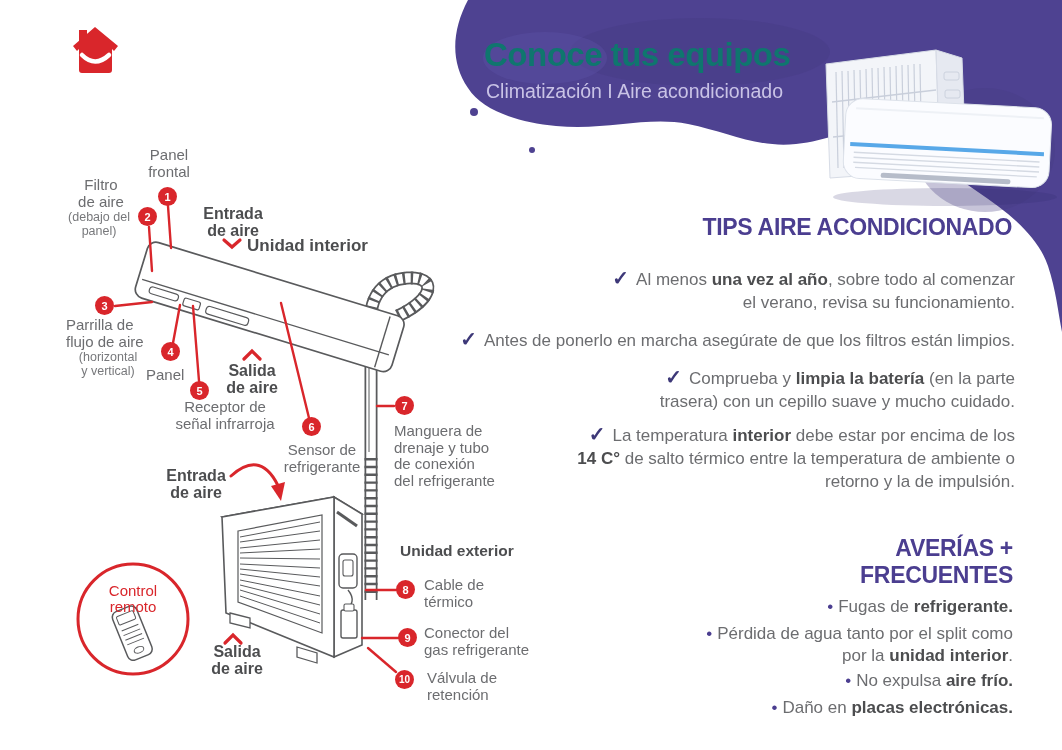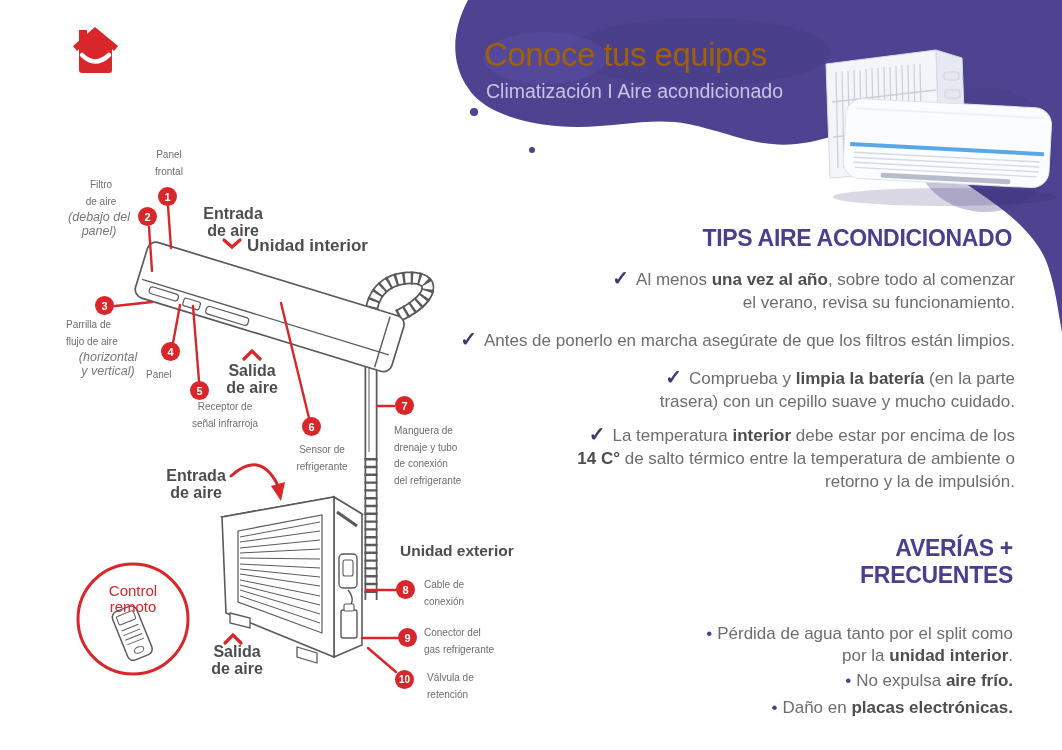--- a/index.html
+++ b/index.html
@@ -1,28 +1,28 @@
 <!DOCTYPE html>
 <html><head>
 <meta charset="utf-8">
 <style>
   html,body{margin:0;padding:0;background:#fff;}
   .canvas{position:relative;width:1062px;height:750px;background:#fff;overflow:hidden;
           font-family:"Liberation Sans",sans-serif;}
   #art{position:absolute;left:0;top:0;z-index:1;}
-  .lbl{position:absolute;z-index:2;font-size:10px;line-height:16.5px;color:#6c6d70;white-space:pre-line;}
+  .lbl{position:absolute;z-index:2;font-size:15px;line-height:16.5px;color:#6c6d70;white-space:pre-line;}
   .lbl.c{text-align:center;}
-  .note{position:absolute;z-index:2;font-size:12.5px;line-height:13.5px;color:#77787b;white-space:pre-line;text-align:center;font-style:italic;}
+  .note{position:absolute;z-index:2;font-size:12.5px;line-height:13.5px;color:#77787b;white-space:pre-line;text-align:center;}
   .flow{position:absolute;z-index:2;font-size:16px;line-height:17px;font-weight:bold;color:#4c4d4f;
         text-align:center;white-space:pre-line;}
   .unit-title{position:absolute;z-index:2;font-size:17px;font-weight:bold;color:#4c4d4f;}
   .num{position:absolute;z-index:3;width:19px;height:19px;border-radius:50%;background:#d9262b;color:#fff;
        font-size:11px;font-weight:bold;display:flex;align-items:center;justify-content:center;}
   .logo-text{position:absolute;z-index:2;font-size:31px;font-weight:bold;color:#d9262b;letter-spacing:-1px;}
-  .header-title{position:absolute;z-index:2;font-size:33px;font-weight:normal;color:#a16207;letter-spacing:-0.5px;text-align:right;}
+  .header-title{position:absolute;z-index:2;font-size:33px;font-weight:bold;color:#0f766e;letter-spacing:-0.5px;text-align:right;}
   .header-subtitle{position:absolute;z-index:2;font-size:19.5px;color:#c9c3e6;}
   .section-title{position:absolute;z-index:2;font-size:23px;font-weight:bold;color:#4b3e90;letter-spacing:-0.3px;}
   .tip{position:absolute;z-index:2;right:47px;text-align:right;font-size:17px;line-height:23px;color:#6c6d70;}
   .tip b,.fault b{color:#4c4d4f;}
   .check{color:#3d3878;font-weight:bold;font-size:20px;margin-right:7px;}
   .fault{position:absolute;z-index:2;right:49px;text-align:right;font-size:17px;line-height:22px;color:#6c6d70;}
   .bullet{color:#4b3e90;margin-right:5px;font-size:17px;}
   .remote-label{position:absolute;z-index:2;font-size:15px;line-height:16px;color:#d9262b;text-align:center;white-space:pre-line;}
   .faults-title{white-space:pre-line;text-align:right;line-height:27px;}
 </style>
@@ -203,48 +203,49 @@
   <div class="lbl c" style="left:272px;top:442px;width:100px;">Sensor de
 refrigerante</div>
   <div class="lbl" style="left:394px;top:423px;">Manguera de
 drenaje y tubo
 de conexión
 del refrigerante</div>
   <div class="flow" style="left:156px;top:467px;width:80px;">Entrada
 de aire</div>
   <div class="unit-title" style="left:400px;top:542px;font-size:15.5px;">Unidad exterior</div>
   <div class="lbl" style="left:424px;top:577px;">Cable de
-conexión</div>
+térmico</div>
   <div class="lbl" style="left:424px;top:625px;">Conector del
 gas refrigerante</div>
   <div class="lbl" style="left:427px;top:670px;">Válvula de
 retención</div>
   <div class="flow" style="left:197px;top:643px;width:80px;">Salida
 de aire</div>
   <div class="remote-label" style="left:94px;top:583px;width:78px;">Control
 remoto</div>
 
   <div class="num" style="left:158px;top:187px;">1</div>
   <div class="num" style="left:138px;top:207px;">2</div>
   <div class="num" style="left:95px;top:296px;">3</div>
   <div class="num" style="left:161px;top:342px;">4</div>
   <div class="num" style="left:190px;top:381px;">5</div>
   <div class="num" style="left:302px;top:417px;">6</div>
   <div class="num" style="left:395px;top:396px;">7</div>
   <div class="num" style="left:396px;top:580px;">8</div>
   <div class="num" style="left:398px;top:628px;">9</div>
   <div class="num" style="left:395px;top:670px;font-size:10px;">10</div>
 
-  <div class="section-title" style="right:50px;top:225px;text-align:center;">TIPS AIRE ACONDICIONADO</div>
+  <div class="section-title" style="right:50px;top:214px;text-align:center;">TIPS AIRE ACONDICIONADO</div>
 
   <div class="tip" style="top:267px;width:410px;"><span class="check">✓</span><span><span>Al menos </span><b>una vez al año</b><span>, sobre todo al comenzar el verano, revisa su funcionamiento.</span></span></div>
   <div class="tip" style="top:366px;width:365px;"><span class="check">✓</span><span><span>Comprueba y </span><b>limpia la batería</b><span> (en la parte trasera) con un cepillo suave y mucho cuidado.</span></span></div>
   <div class="tip" style="top:328px;width:560px;"><span class="check">✓</span><span><span>Antes de ponerlo en marcha asegúrate de que los filtros están limpios.</span></span></div>
   <div class="tip" style="top:423px;width:445px;"><span class="check">✓</span><span><span>La temperatura </span><b>interior</b><span> debe estar por encima de los </span><b>14 C°</b><span> de salto térmico entre la temperatura de ambiente o retorno y la de impulsión.</span></span></div>
 
   <div class="section-title faults-title" style="right:49px;top:535px;width:230px;">AVERÍAS +
 FRECUENTES</div>
 
+  <div class="fault" style="top:596px;width:300px;"><span class="bullet">•</span><span><span>Fugas de </span><b>refrigerante.</b></span></div>
   <div class="fault" style="top:623px;width:330px;"><span class="bullet">•</span><span><span>Pérdida de agua tanto por el split como por la </span><b>unidad interior</b><span>.</span></span></div>
   <div class="fault" style="top:670px;width:300px;"><span class="bullet">•</span><span><span>No expulsa </span><b>aire frío.</b></span></div>
   <div class="fault" style="top:697px;width:300px;"><span class="bullet">•</span><span><span>Daño en </span><b>placas electrónicas.</b></span></div>
 
 </div>
 
 </body></html>

